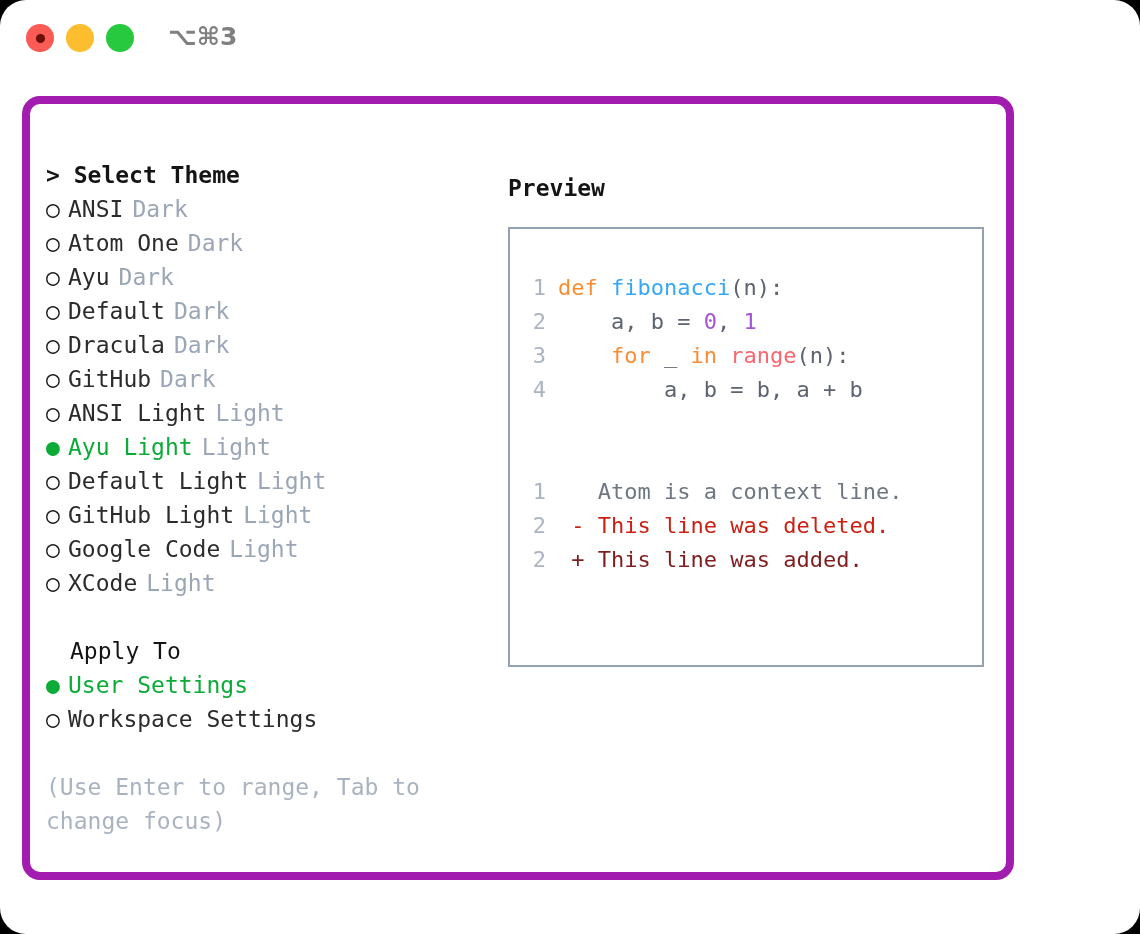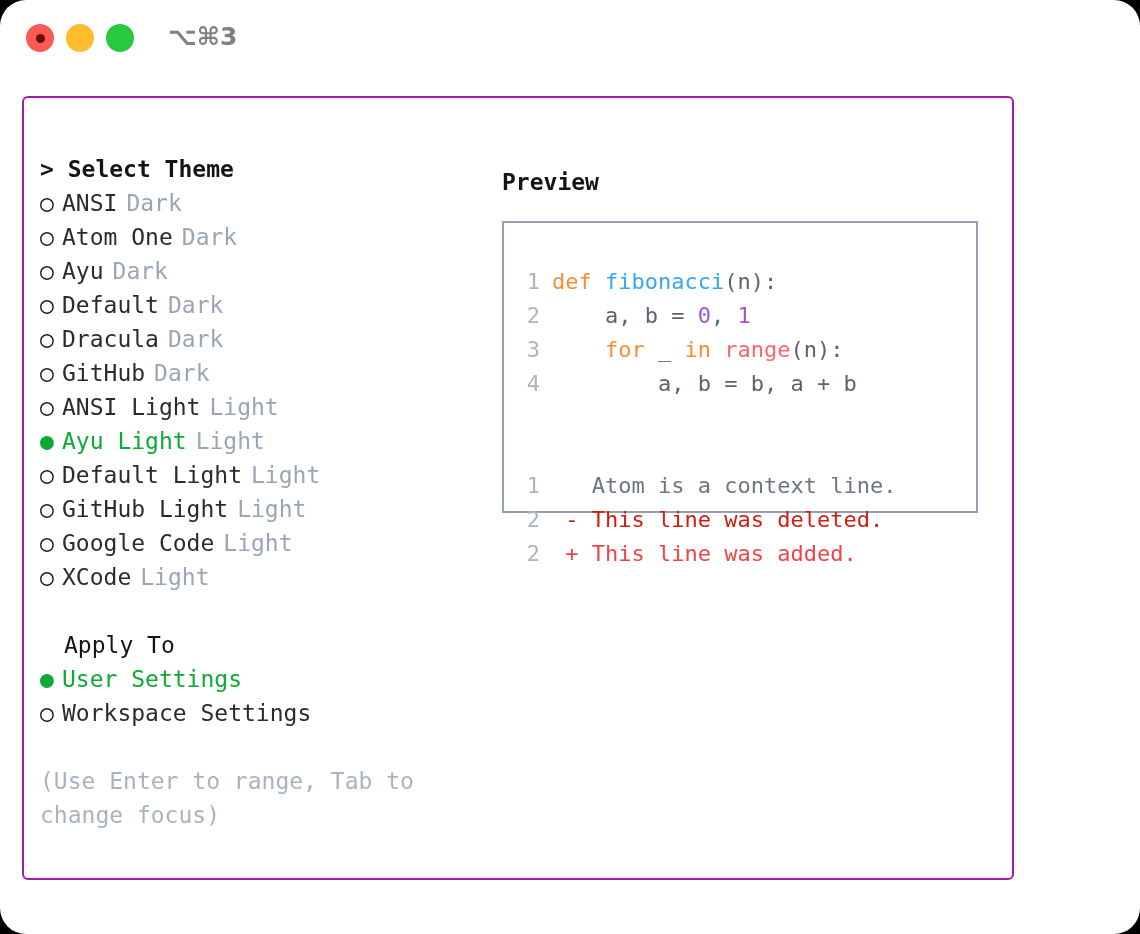--- a/index.html
+++ b/index.html
@@ -68,22 +68,22 @@
     font-family: "DejaVu Sans", "Liberation Sans", sans-serif;
   }
 
   
   .panel {
     position: absolute;
     left: 22px;
     top: 96px;
     width: 992px;
     height: 784px;
-    border: 2px solid #a21caf;
-    border-radius: 6px;
+    border: 8px solid #a21caf;
+    border-radius: 18px;
     box-sizing: border-box;
   }
 
   
   .left-col {
     position: absolute;
     left: 16px;
     top: 54px;
     width: 430px;
   }
@@ -136,21 +136,21 @@
   
   .right-col {
     position: absolute;
     left: 478px;
     top: 67px;
     width: 500px;
   }
   .preview-box {
     margin-top: 22px;
     width: 476px;
-    height: 292px;
+    height: 440px;
     border: 2px solid #95a0b2;
     box-sizing: border-box;
     background: #ffffff;
     padding: 42px 0 0 14px;
   }
   .code-line {
     font-size: 22px;
     line-height: 34px;
     white-space: pre;
   }
@@ -162,21 +162,21 @@
     margin-right: 12px;
   }
   .kw   { color: #fa8d32; }
   .fn   { color: #36a7f5; }
   .num  { color: #a652d8; }
   .bi   { color: #f8666e; }
   .pl   { color: #5c6370; }
   .blank-line { height: 34px; }
   .diff-ctx { color: #6e7681; }
   .diff-del { color: #cc1f10; }
-  .diff-add { color: #ef4444; }
+  .diff-add { color: #7f1d1d; }
 </style>
 </head>
 <body>
 
 <div class="window">
 
   <div class="titlebar">
     <div class="lights">
       <div class="light light-red">
         <div class="rec-dot"></div>

